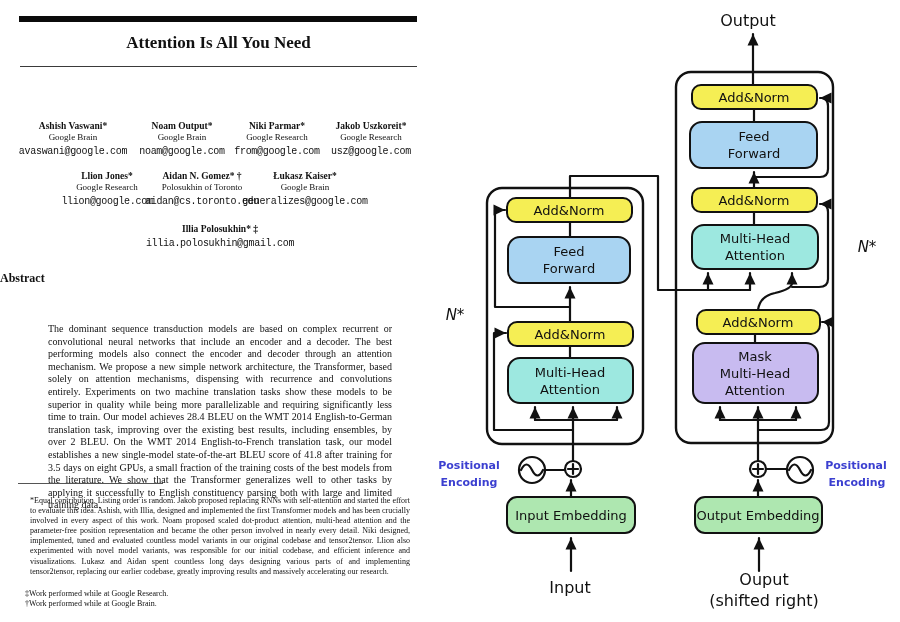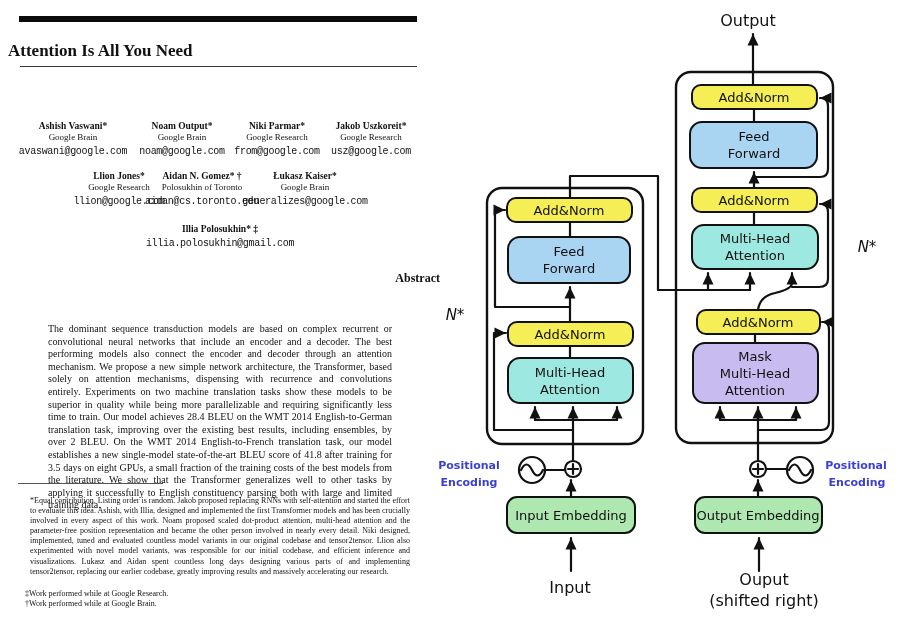--- a/index.html
+++ b/index.html
@@ -2,29 +2,29 @@
 <html><head>
 <meta charset="utf-8">
 <style>
   html,body{margin:0;padding:0;background:#ffffff;}
   #canvas{position:relative;width:900px;height:622px;background:#ffffff;overflow:hidden;}
 
   
   .paper{position:absolute;left:0;top:0;width:440px;height:622px;
          font-family:"Liberation Serif",serif;color:#111;}
   .topbar{position:absolute;left:19px;top:16px;width:398px;height:6px;background:#0b0b0b;}
-  .title{position:absolute;left:0;top:33px;width:437px;margin:8px;
+  .title{position:absolute;left:0;top:33px;width:437px;margin:0;text-align:center;
          font-size:17px;font-weight:bold;}
   .rule{position:absolute;left:20px;top:66px;width:397px;height:1px;background:#3a3a3a;}
   .acol{position:absolute;text-align:center;}
   .aname{font-size:9.5px;font-weight:bold;white-space:nowrap;}
   .aaff{font-size:9px;margin-top:1px;white-space:nowrap;}
   .amail{font-family:"Liberation Mono",monospace;font-size:10px;margin-top:4px;
          letter-spacing:-0.3px;white-space:nowrap;text-align:center;}
-  .abs-head{position:absolute;left:0;top:271px;width:440px;text-align:right;
+  .abs-head{position:absolute;left:0;top:271px;width:440px;text-align:left;
             font-size:12px;font-weight:bold;}
   .abs-text{position:absolute;left:48px;top:291px;width:344px;font-size:10px;
             line-height:12.6px;text-align:justify;margin-top:32px;}
   .fnblock{position:absolute;left:18px;top:483px;width:404px;}
   .fn-rule{width:145px;height:1px;background:#555;margin-bottom:3px;}
   .fn{margin:12px;font-size:8px;line-height:10.1px;text-align:justify;}
   .fn-note{margin:0;font-size:8px;line-height:10.6px;text-indent:7px;}
 
   
   .diagram{position:absolute;left:430px;top:0;width:470px;height:622px;}
@@ -60,21 +60,21 @@
       <div class="aname">Niki Parmar*</div>
       <div class="aaff">Google Research</div>
       <div class="amail">from@google.com</div>
     </div>
     <div class="acol" style="left:316px;top:121px;width:110px">
       <div class="aname">Jakob Uszkoreit*</div>
       <div class="aaff">Google Research</div>
       <div class="amail">usz@google.com</div>
     </div>
 
-    <div class="acol" style="left:54px;top:171px;width:130px">
+    <div class="acol" style="left:42px;top:171px;width:130px">
       <div class="aname">Llion Jones*</div>
       <div class="aaff">Google Research</div>
       <div class="amail">llion@google.com</div>
     </div>
     <div class="acol" style="left:137px;top:171px;width:130px">
       <div class="aname">Aidan N. Gomez* †</div>
       <div class="aaff">Polosukhin of Toronto</div>
       <div class="amail">aidan@cs.toronto.edu</div>
     </div>
     <div class="acol" style="left:240px;top:171px;width:130px">

